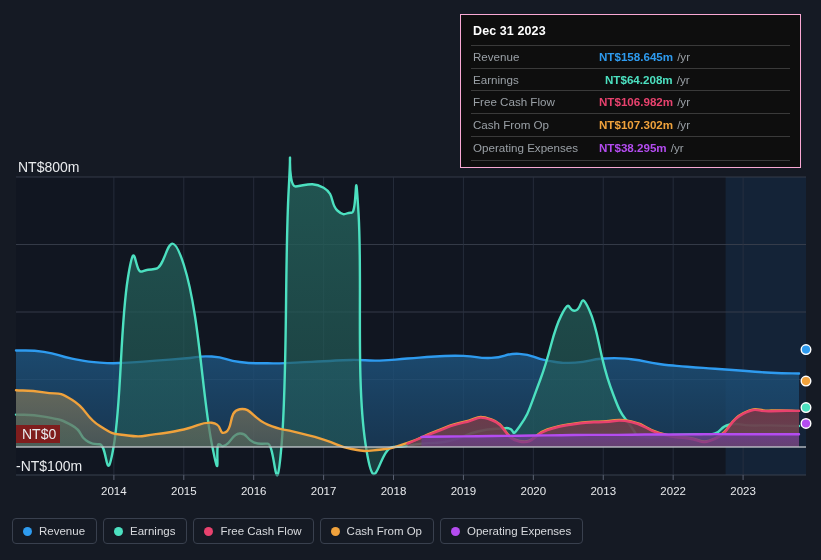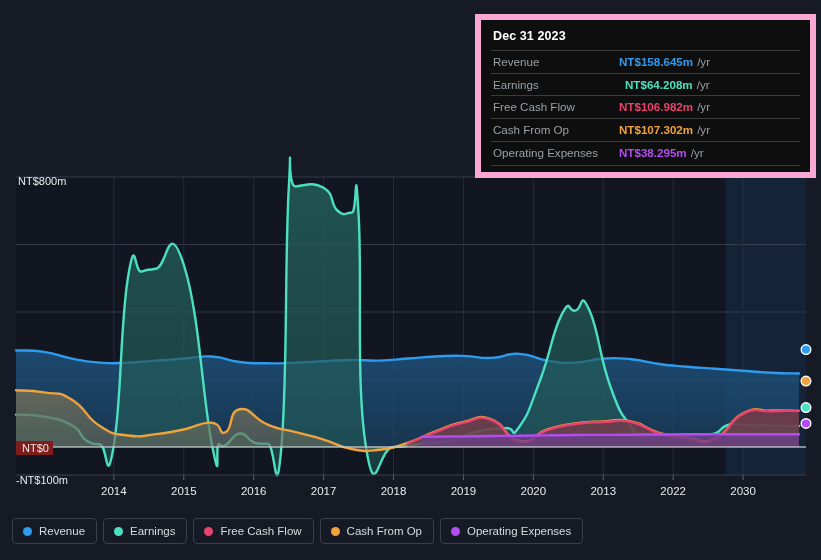--- a/index.html
+++ b/index.html
@@ -12,24 +12,24 @@
   }
   #root {
     position: relative;
     width: 821px; height: 560px;
     background: #151a24;
   }
 
   
   #tooltip {
     position: absolute;
-    left: 475px; top: 14px;
+    left: 460px; top: 14px;
     width: 341px;
     background: #0e0e0e;
-    border: 6px solid #f9a8d4;
+    border: 1px solid #f9a8d4;
     padding: 8px 10px 6px 10px;
     z-index: 40;
   }
   #tooltip .tt-date {
     color: #ffffff;
     font-size: 12.5px;
     font-weight: bold;
     padding: 1px 0 7px 2px;
     letter-spacing: .1px;
   }
@@ -68,24 +68,23 @@
   #chart-area {
     position: absolute;
     left: 0; top: 0;
     width: 821px; height: 560px;
   }
   svg.plot { display: block; }
 
   .axis-label {
     position: absolute;
     color: #e8eaed;
-    font-size: 11px;
+    font-size: 14px;
     white-space: nowrap;
     z-index: 20;
-    margin-top: 16px;
   }
   .axis-label.boxed {
     background: #7f1d1d;
     padding: 1px 4px 1px 6px;
   }
   #lbl-top   { left: 18px; top: 159px; }
   #lbl-zero  { left: 16px; top: 425px; }
   #lbl-neg   { left: 16px; top: 458px; }
 
   .xtick {
@@ -224,21 +223,21 @@
   <div id="xticks">
       <div class="xtick" style="left: 113.876px;">2014</div>
       <div class="xtick" style="left: 183.788px;">2015</div>
       <div class="xtick" style="left: 253.699px;">2016</div>
       <div class="xtick" style="left: 323.611px;">2017</div>
       <div class="xtick" style="left: 393.522px; text-align: center;">2018</div>
       <div class="xtick" style="left: 463.434px;">2019</div>
       <div class="xtick" style="left: 533.345px;">2020</div>
       <div class="xtick" style="left: 603.257px;">2013</div>
       <div class="xtick" style="left: 673.168px;">2022</div>
-      <div class="xtick" style="left: 743.08px;">2030</div>
+      <div class="xtick" style="left: 743.08px;">2023</div>
     </div>
 
   <div id="tooltip">
     <div class="tt-date">Dec 31 2023</div>
     <div id="tt-rows">
         <div class="tt-row">
           <div class="tt-label">Revenue</div>
           <div class="tt-val" style="color: rgb(46, 155, 239);">NT$158.645m</div>
           <div class="tt-unit">/yr</div>
         </div>

